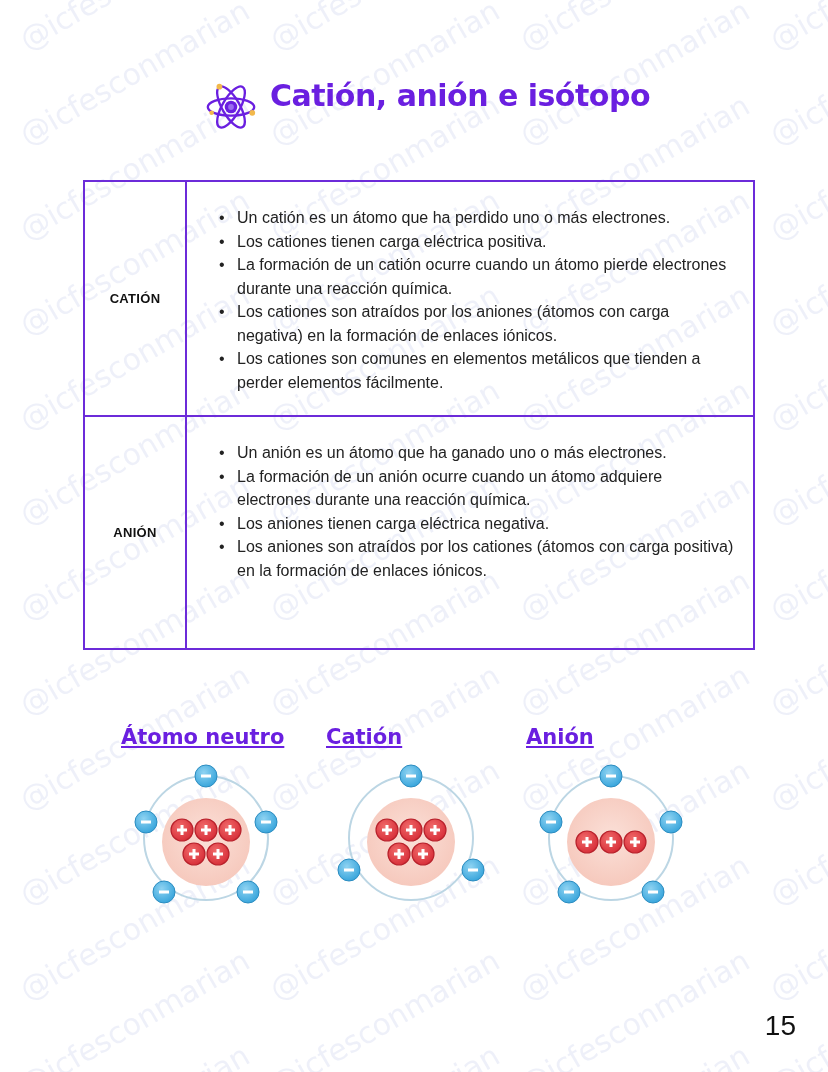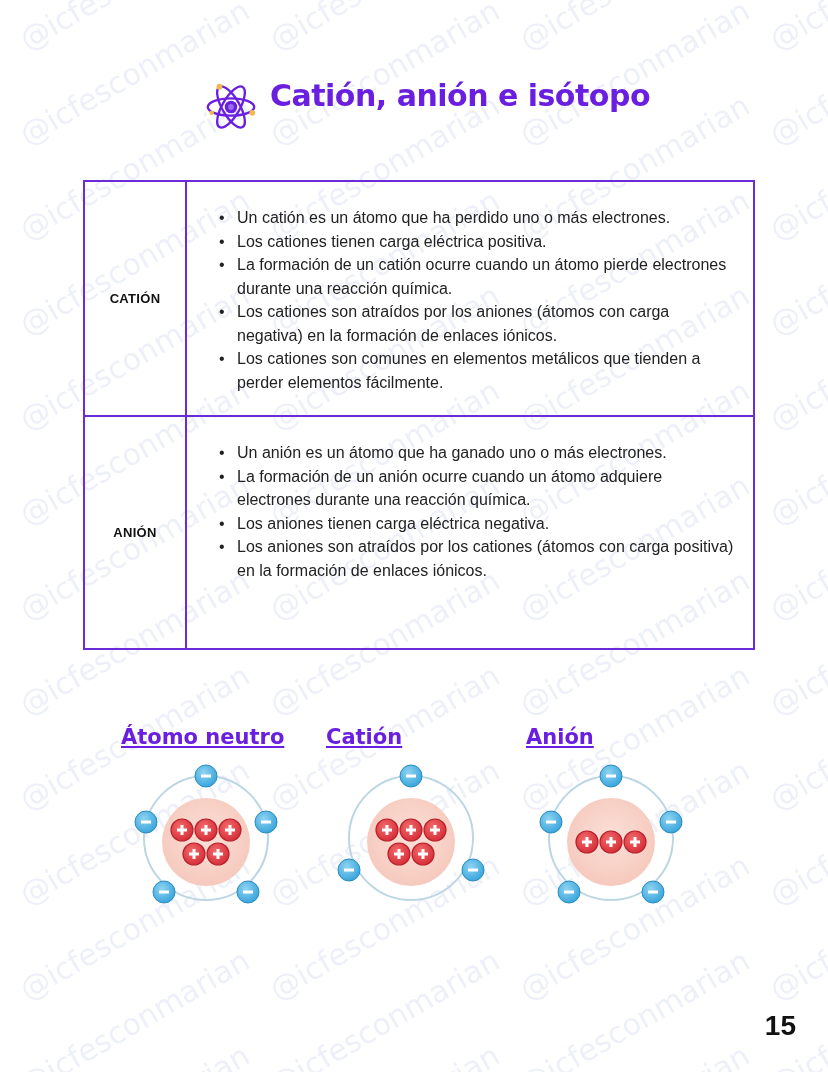--- a/index.html
+++ b/index.html
@@ -22,21 +22,21 @@
   .content-cell { flex: 1; padding: 24px 14px 0 32px; }
   .content-cell ul { list-style: none; }
   .content-cell li { position: relative; font-size: 16px; line-height: 23.5px; color: #222; padding-left: 18px; }
   .content-cell li::before { content: "\2022"; position: absolute; left: 0; top: 0; color: #222; }
 
   .atoms { position: absolute; top: 720px; left: 0; width: 828px; height: 210px; z-index: 2; }
   .atom-block { position: absolute; top: 0; width: 170px; }
   .atom-label { text-align: left; font-family: "DejaVu Sans", sans-serif; font-weight: bold; font-size: 21px; color: #6a1fe0; height: 34px; line-height: 34px; text-decoration: underline; }
   .atom-svg { display: block; margin: 4px auto 0; }
 
-  .page-number { position: absolute; right: 32px; top: 1010px; font-family: "Liberation Sans", sans-serif; font-weight: bold; font-size: 28px; color: #111; z-index: 2; }
+  .page-number { position: absolute; right: 32px; top: 1010px; font-family: "Liberation Sans", sans-serif; font-weight: normal; font-size: 28px; color: #111; z-index: 2; }
 </style>
 </head>
 <body>
 
 <div class="watermark-layer" id="wm-layer">
     <span class="wm" style="left: 5px; top: -40px;">@icfesconmarian</span>
     <span class="wm" style="left: 255px; top: -40px;">@icfesconmarian</span>
     <span class="wm" style="left: 505px; top: -40px;">@icfesconmarian</span>
     <span class="wm" style="left: 755px; top: -40px;">@icfesconmarian</span>
     <span class="wm" style="left: 5px; top: 55px;">@icfesconmarian</span>

